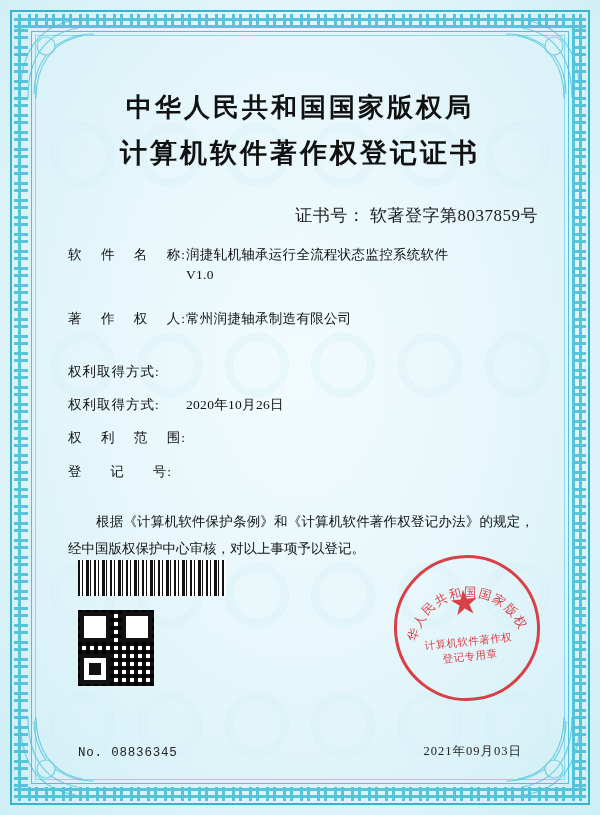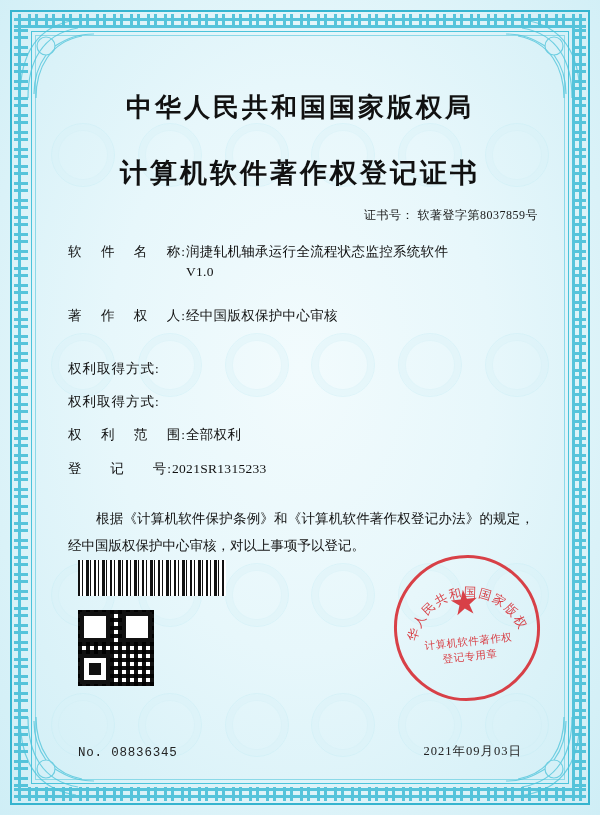--- a/index.html
+++ b/index.html
@@ -111,28 +111,28 @@
     color: #111111;
     margin-top: 50px;
     font-family: "Liberation Serif", "DejaVu Serif", serif;
     font-weight: bold;
   }
   .title-sub {
     text-align: center;
     font-size: 27px;
     letter-spacing: 3px;
     color: #111111;
-    margin-top: 30px;
+    margin-top: 10px;
     font-weight: bold;
   }
   .cert-no-line {
     text-align: right;
-    font-size: 12px;
+    font-size: 17px;
     color: #1a1a1a;
-    margin-top: 16px;
+    margin-top: 33px;
     padding-right: 22px;
     letter-spacing: 0.5px;
   }
 
   
   .fields {
     margin-top: 18px;
     padding-left: 28px;
     padding-right: 16px;
   }
@@ -392,51 +392,50 @@
 
       <div class="gap-md"></div>
 
       <div class="field-row">
         <div class="field-label spread">
           <span>著</span>
           <span>作</span>
           <span>权</span>
           <span>人:</span>
         </div>
-        <div class="field-value">经中国版权保护中心审核</div>
+        <div class="field-value">常州润捷轴承制造有限公司</div>
       </div>
 
       <div class="gap-lg"></div>
 
       <div class="field-row">
         <div class="field-label">权利取得方式:</div>
       </div>
 
       <div class="field-row">
         <div class="field-label">权利取得方式:</div>
+        <div class="field-value">2020年10月26日</div>
       </div>
 
 
       <div class="field-row">
         <div class="field-label spread">
           <span>权</span>
           <span>利</span>
           <span>范</span>
           <span>围:</span>
         </div>
-        <div class="field-value">全部权利</div>
       </div>
 
       <div class="field-row">
         <div class="field-label spread" style="width:104px;flex:0 0 104px">
           <span>登</span>
           <span>记</span>
           <span>号:</span>
         </div>
-        <div class="field-value">2021SR1315233</div>
       </div>
 
     </div>
 
     <div class="paragraph">根据《计算机软件保护条例》和《计算机软件著作权登记办法》的规定，经中国版权保护中心审核，对以上事项予以登记。</div>
 
   </div>
 
   <div class="codes">
     <div class="barcode"></div>

